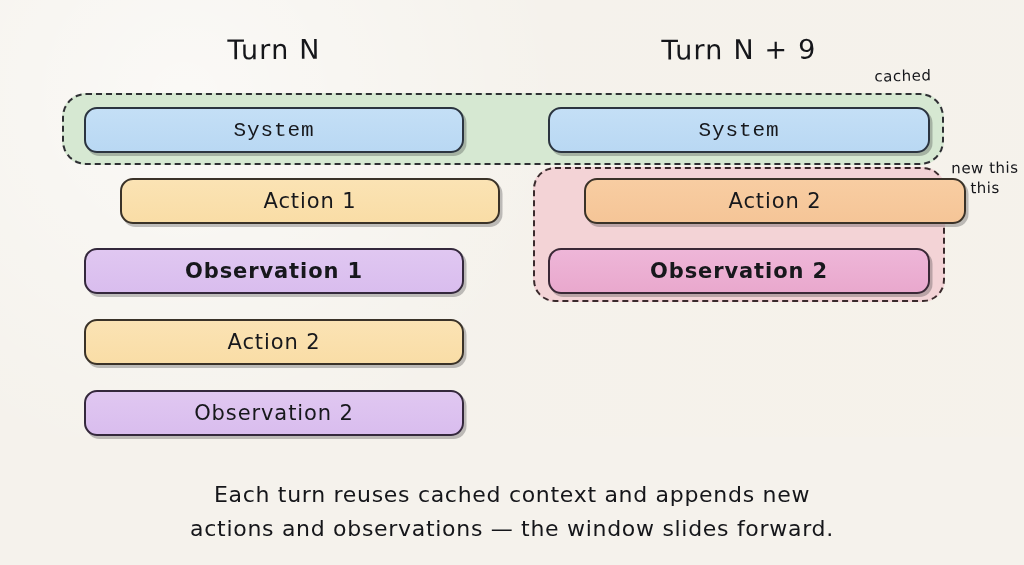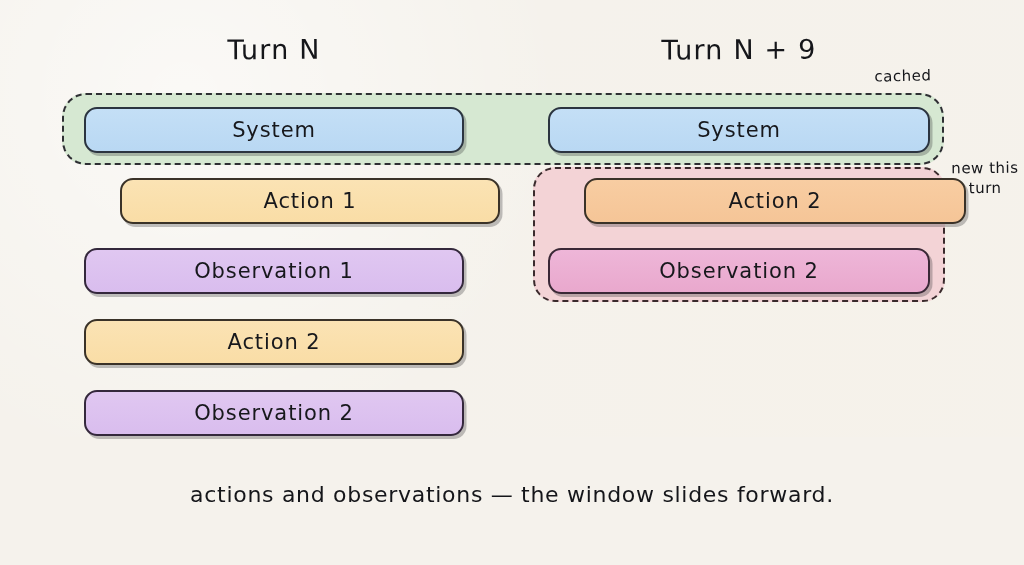--- a/index.html
+++ b/index.html
@@ -82,23 +82,23 @@
   .msg.left  { left: 84px;  width: 380px; }
   .msg.right { left: 548px; width: 382px; }
 
   .c-system { background: linear-gradient(180deg,#c4dff6 0%,#b9d8f3 100%); border-color:#2b3440; }
   .c-action { background: linear-gradient(180deg,#fbe3b4 0%,#f9dda6 100%); border-color:#3a3228; }
   .c-obs    { background: linear-gradient(180deg,#e0c7f1 0%,#d9bdee 100%); border-color:#34283c; }
   .c-action-hot { background: linear-gradient(180deg,#f8cda2 0%,#f5c597 100%); border-color:#3a3228; }
   .c-obs-hot    { background: linear-gradient(180deg,#eeb6d8 0%,#e9a8cd 100%); border-color:#3a2836; }
 
   
-  .row1 { top: 107px; }
+  .row1 { top: 107px; font-family: Liberation Mono, monospace; }
   .row2 { top: 178px; margin-left: 36px; }
-  .row3 { top: 248px; }
+  .row3 { top: 248px; font-weight: bold; }
   .row4 { top: 319px; }
   .row5 { top: 390px; }
 
   
   .annot {
     position: absolute;
     font-size: 15px;
     color: #15161a;
     letter-spacing: 0.5px;
     line-height: 1.35;
@@ -165,20 +165,21 @@
   <div class="msg right row2 c-action-hot">
       <span>Action 2</span>
     </div>
   <div class="msg right row3 c-obs-hot">
       <span>Observation 2</span>
     </div>
 
   <div class="annot" id="annot-cached"><span>cached</span></div>
   <div class="annot" id="annot-new">
     <span>new this</span>
-    <span>turn</span>
+    <span>this</span>
   </div>
 
   <div id="caption">
+    <span>Each turn reuses cached context and appends new</span>
     <span>actions and observations — the window slides forward.</span>
   </div>
 
 </div>
 
 </body></html>

